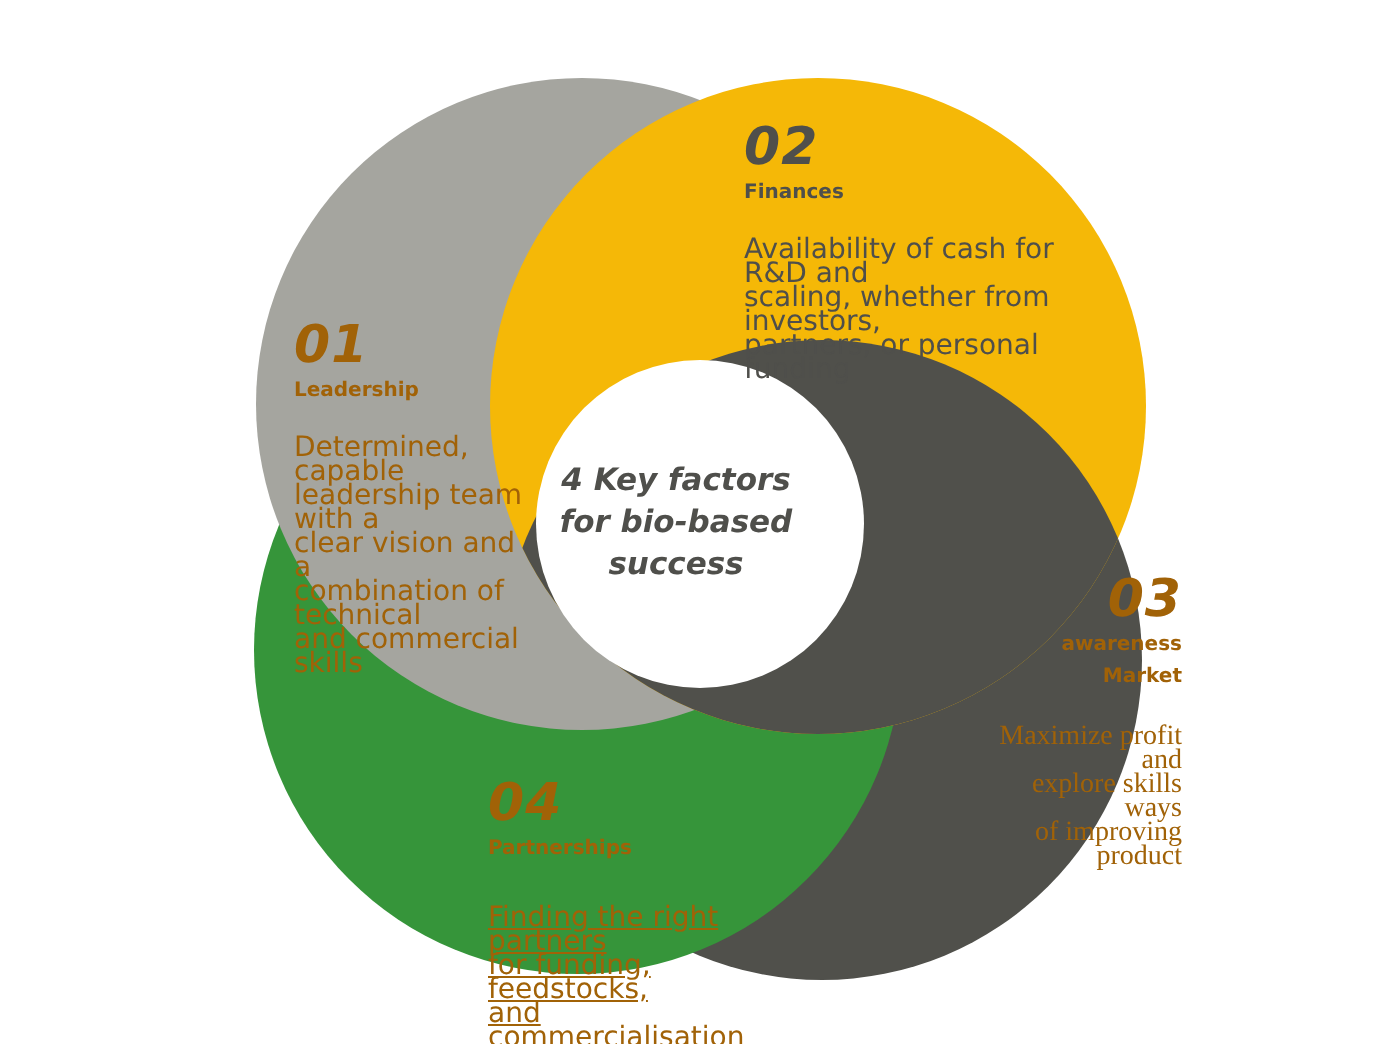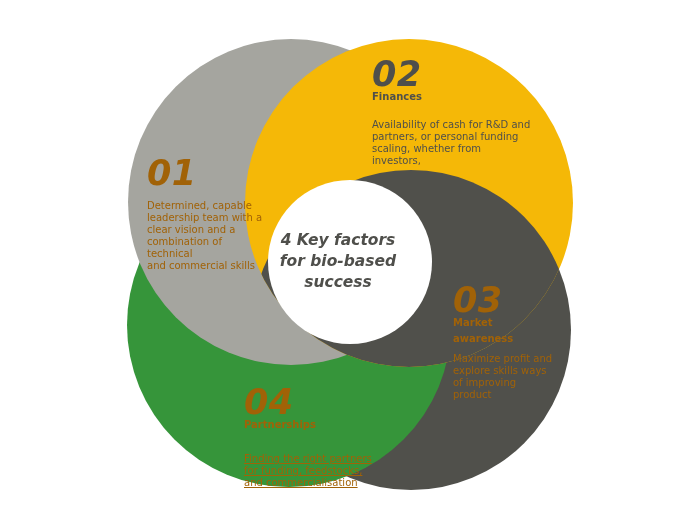--- a/index.html
+++ b/index.html
@@ -1,21 +1,21 @@
 <!DOCTYPE html>
 <html><head>
 <meta charset="utf-8">
 <style>
   html,body{margin:0;padding:0;background:#ffffff;}
   body{width:700px;height:522px;position:relative;overflow:hidden;font-family:"DejaVu Sans","Liberation Sans",sans-serif;}
   svg.bg{position:absolute;left:0;top:0;}
   .blk{position:absolute;}
-  .num{font-style:italic;font-weight:bold;font-size:35px;line-height:26px;letter-spacing:0.5px;}
+  .num{font-style:italic;font-weight:bold;font-size:26px;line-height:26px;letter-spacing:0.5px;}
   .ttl{font-weight:bold;font-size:10px;line-height:16px;margin-top:2px;}
-  .desc{font-size:10px;line-height:12px;margin-top:10px;}
+  .desc{font-size:14px;line-height:12px;margin-top:10px;}
   .light{color:#a16207;}
   .dark{color:#4f4f4b;}
   .center{position:absolute;left:270px;top:230px;width:136px;text-align:center;font-style:italic;font-weight:bold;font-size:15.5px;line-height:21px;color:#4f4f4b;}
 </style>
 </head>
 <body>
 
 <svg class="bg" width="700" height="522" viewBox="0 0 700 522">
   <defs>
     <clipPath id="yellowClip">
@@ -35,46 +35,47 @@
   <g clip-path="url(#yellowClip)">
     <g clip-path="url(#lowerRightClip)">
       <circle cx="289" cy="325" r="162" fill="#36953a" opacity="0"></circle>
     </g>
   </g>
   <circle cx="350" cy="262" r="82" fill="#ffffff"></circle>
 </svg>
 
 <div class="blk light" style="left:147px;top:160px;width:120px;">
   <div class="num">01</div>
+  <div class="ttl">Leadership</div>
   <div class="desc" style="margin-top:14px;">
     <div>Determined, capable</div>
     <div>leadership team with a</div>
     <div>clear vision and a</div>
     <div>combination of technical</div>
     <div>and commercial skills</div>
   </div>
 </div>
 
 <div class="blk dark" style="left:372px;top:61px;width:160px;">
   <div class="num">02</div>
   <div class="ttl">Finances</div>
   <div class="desc" style="margin-top:14px;">
     <div>Availability of cash for R&amp;D and</div>
+    <div>scaling, whether from investors,</div>
     <div>partners, or personal funding</div>
-    <div>scaling, whether from investors,</div>
   </div>
 </div>
 
-<div class="blk light" style="left:453px;top:287px;width:100px;">
+<div class="blk light" style="left:491px;top:287px;width:100px;text-align:right;">
   <div class="num">03</div>
   <div class="ttl">
+    <div>awareness</div>
     <div>Market</div>
-    <div>awareness</div>
   </div>
-  <div class="desc" style="margin-top:6px;">
+  <div class="desc" style="margin-top:16px;font-family:Liberation Serif, serif;">
     <div>Maximize profit and</div>
     <div>explore skills ways</div>
     <div>of improving</div>
     <div>product</div>
   </div>
 </div>
 
 <div class="blk light" style="left:244px;top:389px;width:140px;">
   <div class="num">04</div>
   <div class="ttl">Partnerships</div>

